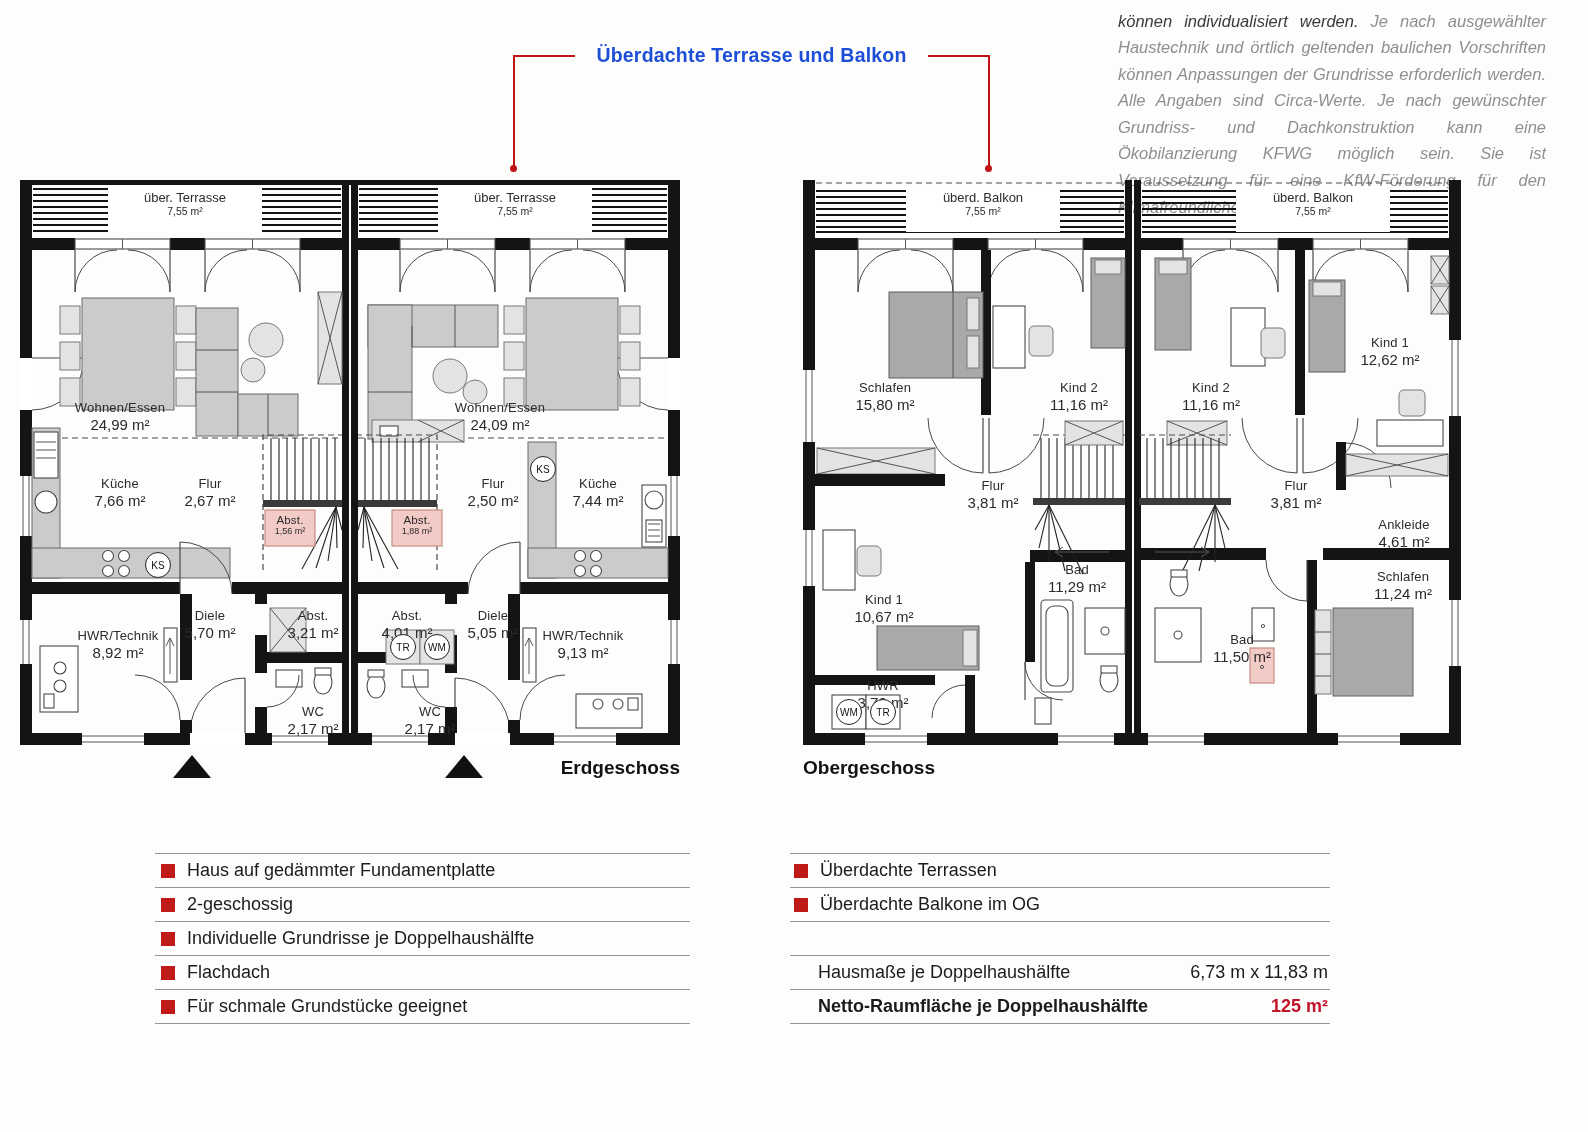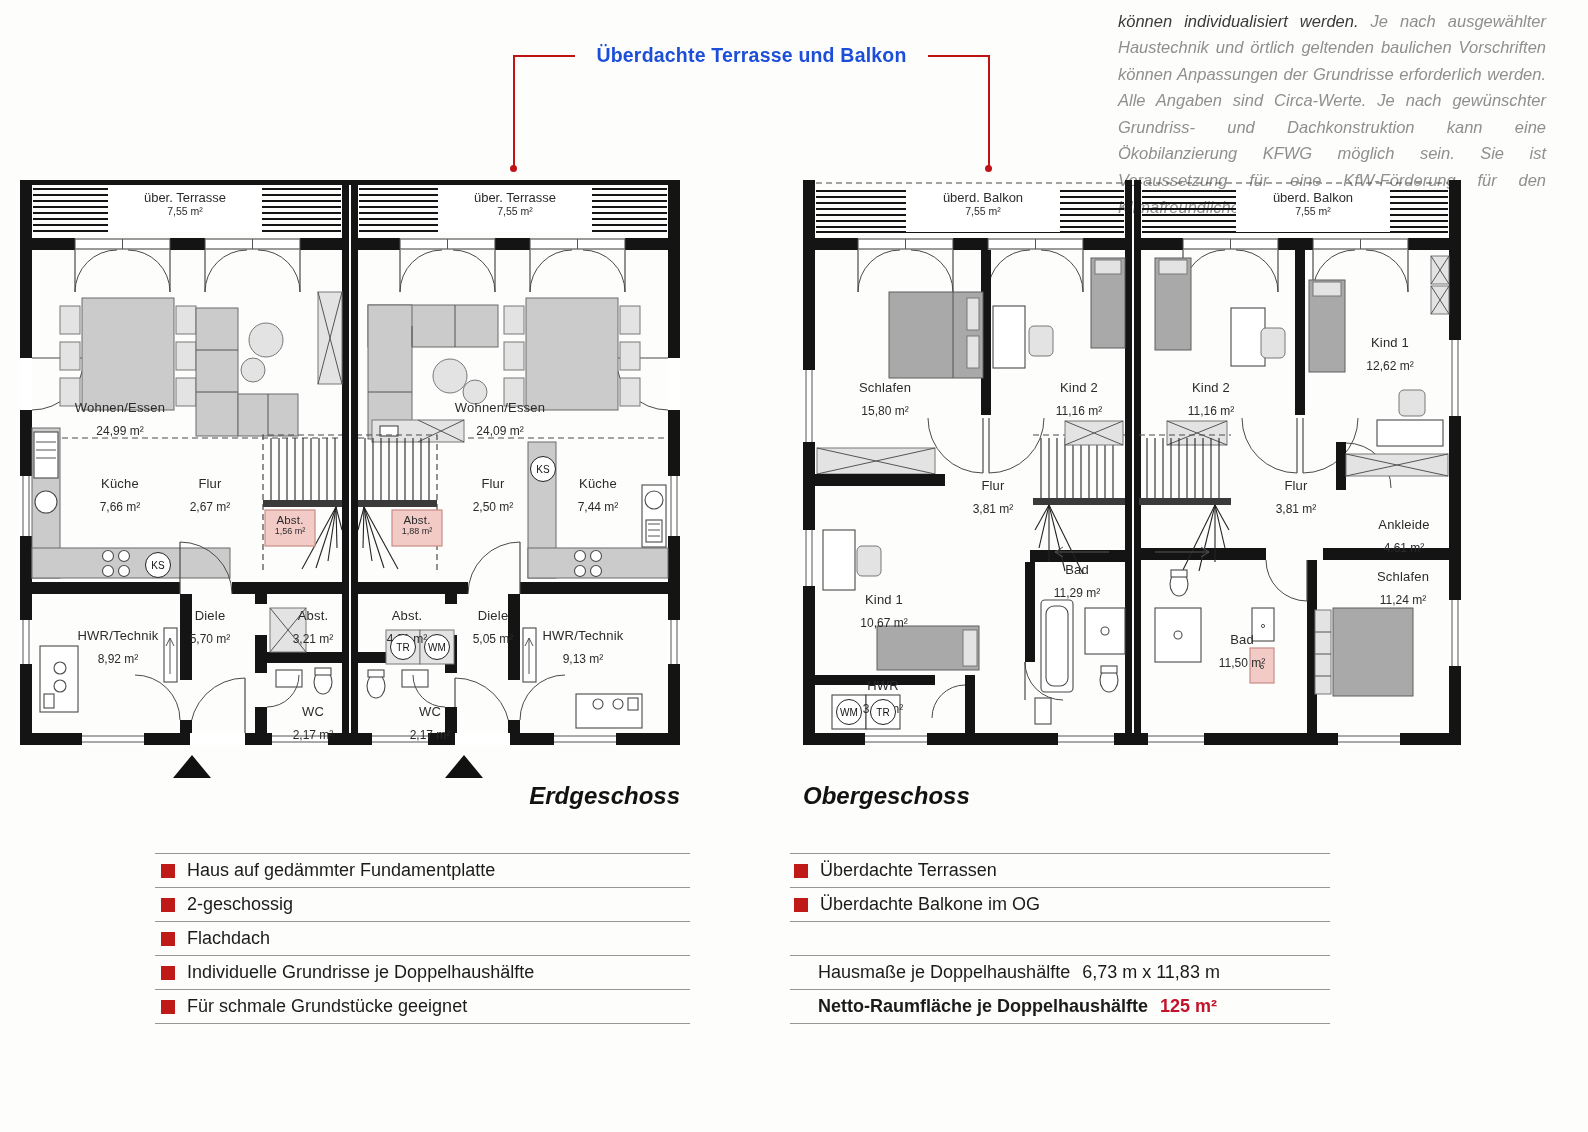--- a/index.html
+++ b/index.html
@@ -33,43 +33,43 @@
   .xl{stroke:#555;stroke-width:1;fill:none;}
   .dsh{stroke:#4a4a4a;stroke-width:1.2;fill:none;stroke-dasharray:6 4;}
   .tread{stroke:#232323;stroke-width:1.1;}
   .stripe{stroke:#141414;stroke-width:2.2;fill:none;}
   .land{fill:#3a3a3a;}
   .pinkbox{fill:#f2cbc7;stroke:#c98d87;stroke-width:1.2;}
   .arcp{stroke:#4a4a4a;stroke-width:1;fill:none;}
 
   .room{position:absolute;transform:translate(-50%,0);text-align:center;color:#2b2b2b;white-space:nowrap;z-index:3;}
   .room .rn{display:block;font-size:13px;letter-spacing:.2px;}
-  .room .ra{display:block;font-size:12px;margin-top:9px;}
+  .room .ra{display:block;font-size:15px;margin-top:1px;}
   .room.sm .rn{font-size:11.5px;}
   .room.sm .ra{font-size:9px;margin-top:0;}
   .tlabel{position:absolute;transform:translate(-50%,0);text-align:center;background:#fff;
           padding:2px 12px;z-index:3;color:#2b2b2b;white-space:nowrap;}
   .tlabel .rn{display:block;font-size:13px;}
   .tlabel .ra{display:block;font-size:10.5px;}
   .circ{position:absolute;width:26px;height:26px;border:1.7px solid #222;border-radius:50%;background:#fff;
         display:flex;align-items:center;justify-content:center;font-size:10px;color:#111;box-sizing:border-box;z-index:3;}
-  .floor-title{position:absolute;font-weight:bold;font-style:italic;font-size:24px;color:#121212;margin-top:25px;}
+  .floor-title{position:absolute;font-weight:bold;font-size:19px;color:#121212;}
   .north{position:absolute;width:0;height:0;border-left:19px solid transparent;border-right:19px solid transparent;
          border-bottom:23px solid #111;}
 
   
   .flist{position:absolute;top:853px;border-bottom:1px solid #969696;}
   #feat-left{left:155px;width:535px;}
   #feat-right{left:790px;width:540px;}
   .frow{height:34px;border-top:1px solid #969696;display:flex;align-items:center;
         font-size:18px;color:#1b1b1b;box-sizing:border-box;}
   #feat-left .frow{padding-left:6px;}
   #feat-right .frow{padding-left:4px;}
   .bullet{width:14px;height:14px;background:#bf1a17;margin-right:12px;flex:0 0 auto;}
-  .srow{padding-left:28px !important;padding-right:2px;gap:12px;}
+  .srow{justify-content:space-between;padding-left:28px !important;padding-right:2px;}
   .srow .val{color:#1b1b1b;}
   .srow.bold{font-weight:bold;}
   .srow.bold .val{color:#c3132b;font-weight:bold;}
 </style>
 </head>
 <body>
 
 <div class="page">
 
   <p class="intro"><strong>können individualisiert werden.</strong> <span>Je nach ausgewählter Haustechnik und örtlich geltenden baulichen Vorschriften können Anpassungen der Grundrisse erforderlich werden. Alle Angaben sind Circa-Werte. Je nach gewünschter Grundriss- und Dachkonstruktion kann eine Ökobilanzierung KFWG möglich sein. Sie ist Voraussetzung für eine KfW-Förderung für den Klimafreundlichen Neubau (KFN).</span></p>
@@ -686,25 +686,25 @@
     <div class="frow">
         <span class="bullet"></span>
         <span>Haus auf gedämmter Fundamentplatte</span>
       </div>
     <div class="frow">
         <span class="bullet"></span>
         <span>2-geschossig</span>
       </div>
     <div class="frow">
         <span class="bullet"></span>
-        <span>Flachdach</span>
+        <span>Individuelle Grundrisse je Doppelhaushälfte</span>
       </div>
     <div class="frow">
         <span class="bullet"></span>
-        <span>Individuelle Grundrisse je Doppelhaushälfte</span>
+        <span>Flachdach</span>
       </div>
     <div class="frow">
         <span class="bullet"></span>
         <span>Für schmale Grundstücke geeignet</span>
       </div>
   </div>
 
   <div class="flist" id="feat-right">
     <div class="frow">
         <span class="bullet"></span>

